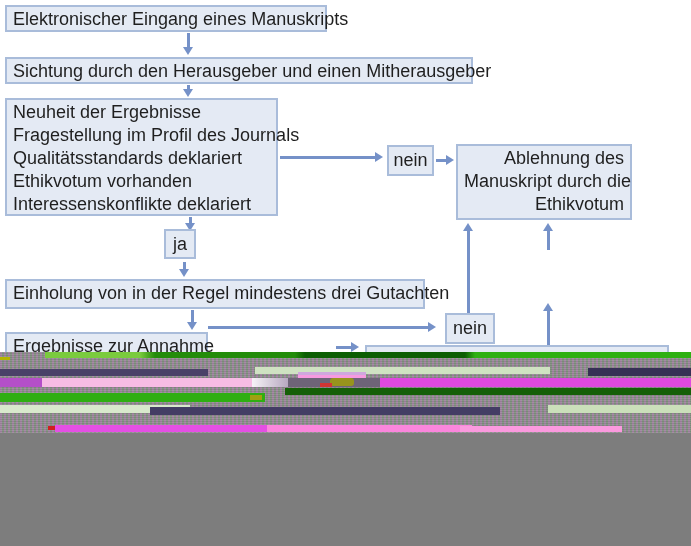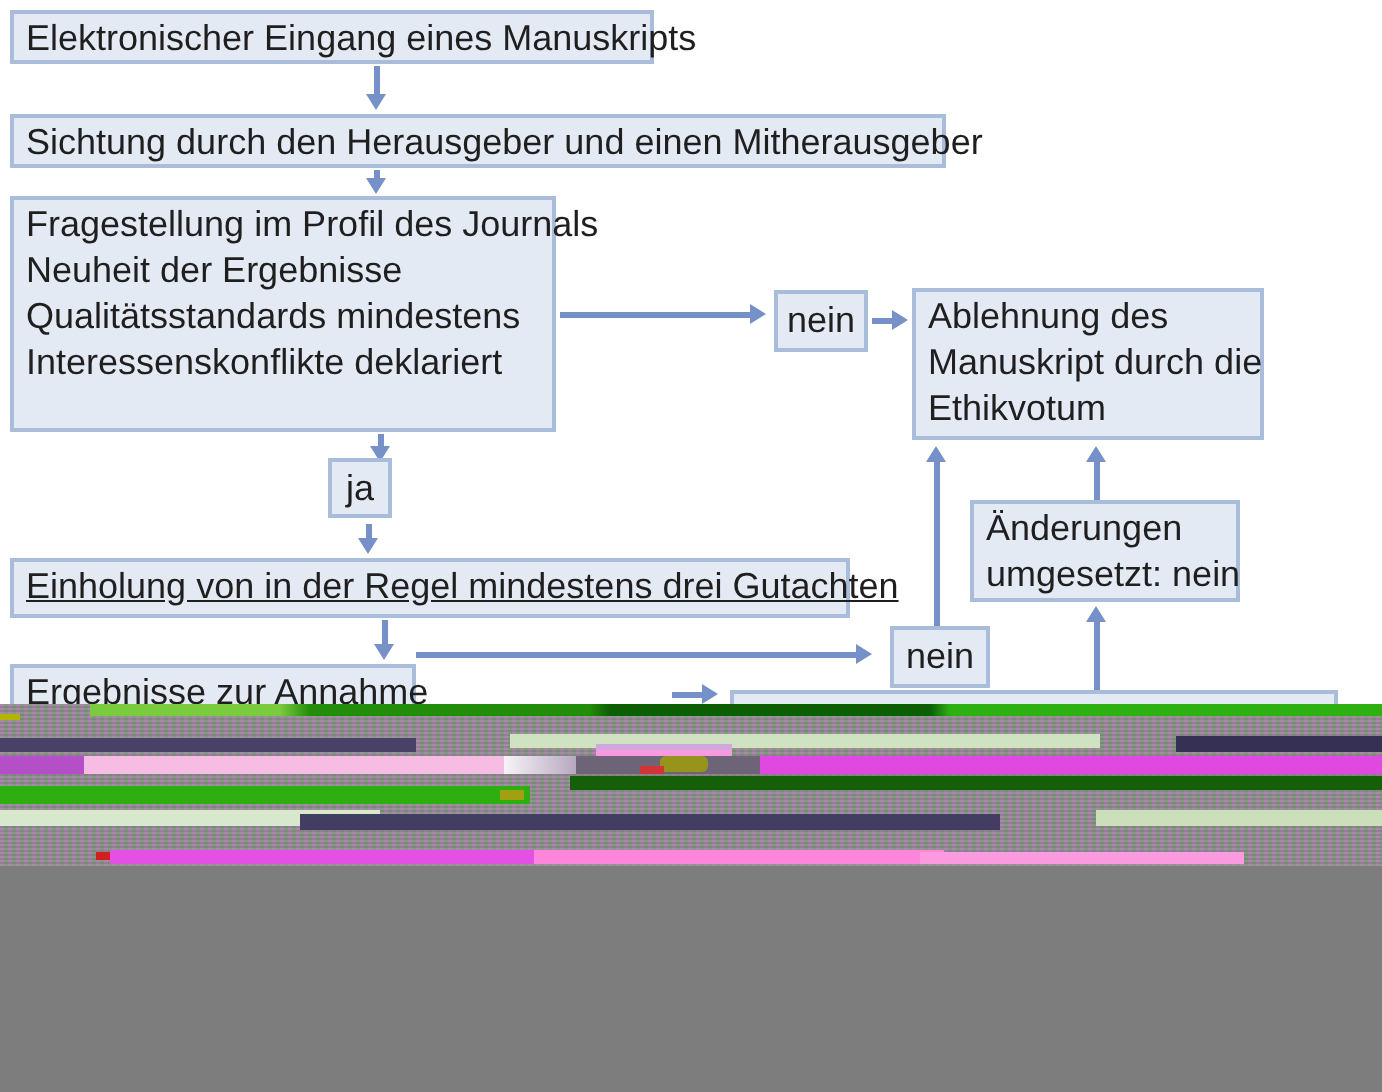--- a/index.html
+++ b/index.html
@@ -45,50 +45,47 @@
 
 <div id="stage">
 
   <div class="fbox" style="left:5px;top:5px;width:322px;height:27px;">Elektronischer Eingang eines Manuskripts</div>
   <div class="av" style="left:187px;top:33px;height:14px;"></div>
 
   <div class="fbox" style="left:5px;top:57px;width:468px;height:27px;">Sichtung durch den Herausgeber und einen Mitherausgeber</div>
   <div class="av" style="left:187px;top:85px;height:4px;"></div>
 
   <div class="fbox" style="left:5px;top:98px;width:273px;height:118px;">
+    <span class="ln">Neuheit der Ergebnisse</span>
     <span class="ln">Fragestellung im Profil des Journals</span>
-    <span class="ln">Neuheit der Ergebnisse</span>
-    <span class="ln">Qualitätsstandards mindestens</span>
+    <span class="ln">Qualitätsstandards deklariert</span>
+    <span class="ln">Ethikvotum vorhanden</span>
     <span class="ln">Interessenskonflikte deklariert</span>
   </div>
 
   <div class="ah" style="left:280px;top:156px;width:95px;"></div>
   <div class="fbox center" style="left:387px;top:145px;width:47px;height:31px;">nein</div>
   <div class="ah" style="left:436px;top:159px;width:10px;"></div>
-  <div class="fbox" style="left:456px;top:144px;width:176px;height:76px;">
+  <div class="fbox" style="left:456px;top:144px;width:176px;height:76px;text-align:right;">
     <span class="ln">Ablehnung des</span>
     <span class="ln">Manuskript durch die</span>
     <span class="ln">Ethikvotum</span>
   </div>
 
   <div class="av" style="left:189px;top:217px;height:6px;"></div>
   <div class="fbox center" style="left:164px;top:229px;width:32px;height:30px;">ja</div>
   <div class="av" style="left:183px;top:262px;height:7px;"></div>
-  <div class="fbox" style="left:5px;top:279px;width:420px;height:30px;text-decoration:underline;">Einholung von in der Regel mindestens drei Gutachten</div>
+  <div class="fbox" style="left:5px;top:279px;width:420px;height:30px;">Einholung von in der Regel mindestens drei Gutachten</div>
   <div class="av" style="left:191px;top:310px;height:12px;"></div>
 
   <div class="fbox" style="left:5px;top:332px;width:203px;height:24px;">Ergebnisse zur Annahme</div>
   <div class="ah" style="left:208px;top:326px;width:220px;"></div>
   <div class="fbox center" style="left:445px;top:313px;width:50px;height:31px;">nein</div>
   <div class="au" style="left:467px;top:231px;height:82px;"></div>
 
-  <div class="fbox" style="left:485px;top:250px;width:135px;height:51px;">
-    <span class="ln">Änderungen</span>
-    <span class="ln">umgesetzt: nein</span>
-  </div>
   <div class="au" style="left:547px;top:231px;height:19px;"></div>
   <div class="au" style="left:547px;top:311px;height:36px;"></div>
 
   <div class="fbox" style="left:365px;top:345px;width:304px;height:14px;border-bottom:0;"></div>
   <div class="ah" style="left:336px;top:346px;width:15px;"></div>
 
   <div id="glitch-dither"></div>
   <div id="glitch-gray"></div>
 
   <div class="gs" style="left:45px;top:352px;width:646px;height:6px;

